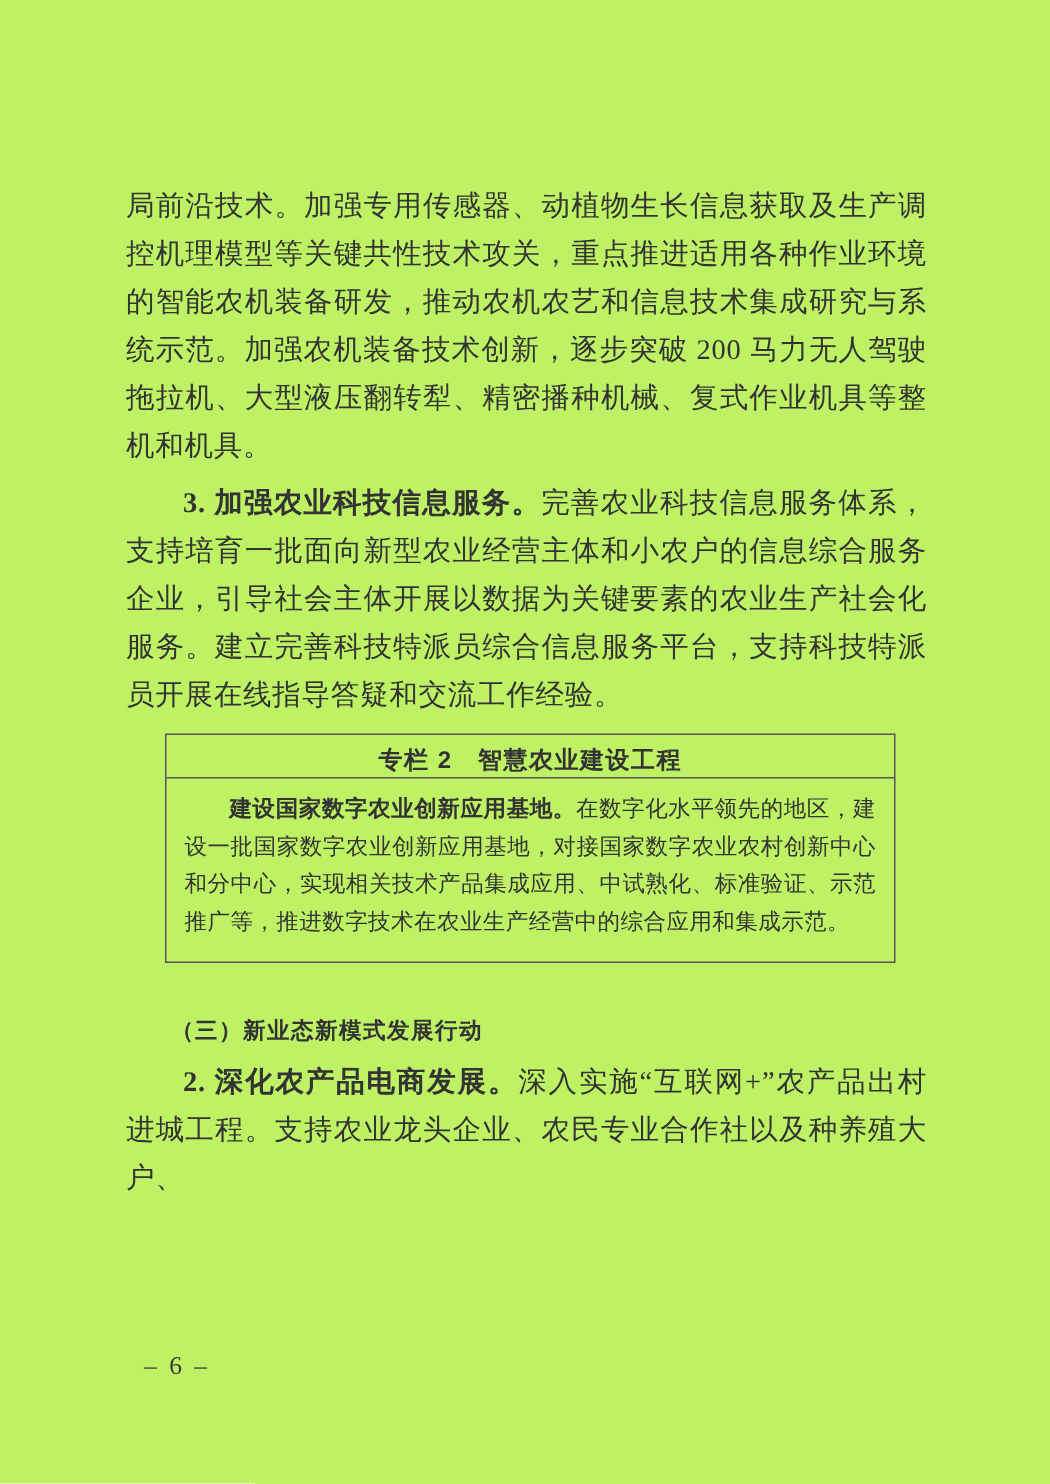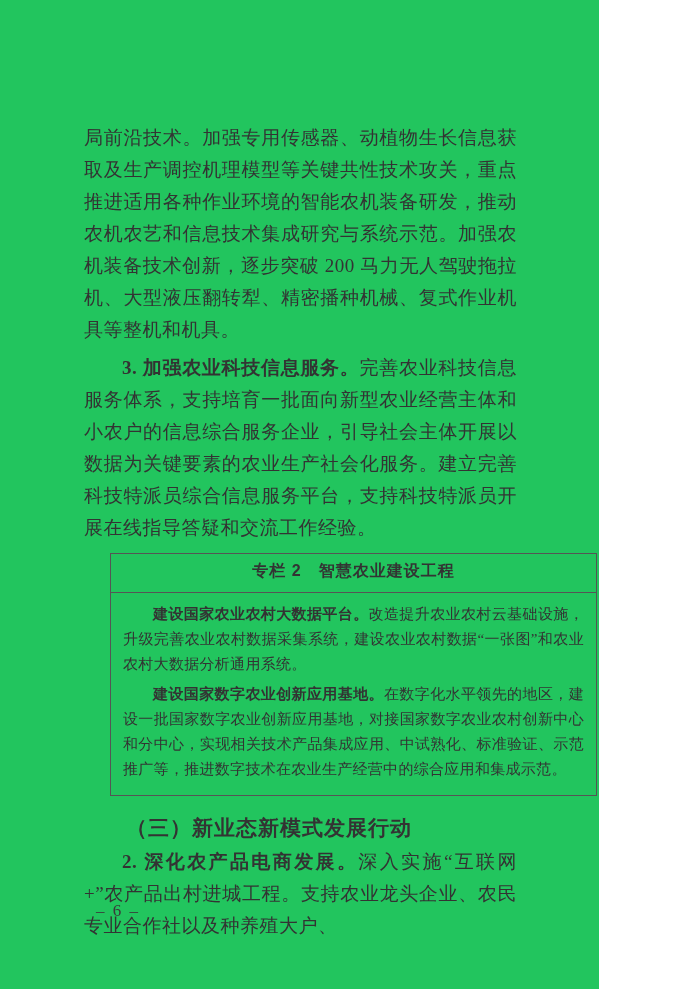--- a/index.html
+++ b/index.html
@@ -2,23 +2,23 @@
 <html><head>
 <meta charset="utf-8">
 <style>
   html, body {
     margin: 0;
     padding: 0;
     background: #ffffff;
   }
   .page {
     position: relative;
-    width: 599px;
+    width: 700px;
     height: 989px;
-    background: #22c55e;
+    background: #bef264;
     overflow: hidden;
     font-family: "Liberation Serif", "DejaVu Serif", serif;
     color: #333333;
     box-sizing: border-box;
     padding: 122px 82px 0 84px;
   }
   .body-para {
     margin: 0;
     font-size: 19px;
     line-height: 32px;
@@ -34,40 +34,40 @@
     margin: 9px 0 0 26px;
     width: 487px;
     border: 1px solid #555555;
   }
   .box-title {
     font-family: "Liberation Sans", "DejaVu Sans", sans-serif;
     font-weight: bold;
     font-size: 16px;
     text-align: center;
     color: #333333;
-    padding: 7px 0 10px 0;
+    padding: 7px 0 0 0;
     border-bottom: 1px solid #555555;
     letter-spacing: 1px;
   }
   .box-body {
     padding: 4px 12px 8px 12px;
   }
   .box-para {
     margin: 5px 0;
     font-size: 15px;
     line-height: 25px;
     text-align: justify;
     text-justify: inter-ideograph;
     text-indent: 2em;
     letter-spacing: 0.3px;
   }
   .box-para b { font-weight: bold; }
   .section-heading {
-    margin: 16px 0 0 0;
-    font-size: 21px;
+    margin: 30px 0 0 0;
+    font-size: 15px;
     line-height: 32px;
     font-weight: bold;
     text-indent: 2em;
     letter-spacing: 1px;
   }
   .para-8 { margin-top: 2px; }
   .page-number {
     position: absolute;
     left: 96px;
     top: 901px;
@@ -81,21 +81,20 @@
 
 <div class="page">
 
   <p class="body-para">局前沿技术。加强专用传感器、动植物生长信息获取及生产调控机理模型等关键共性技术攻关，重点推进适用各种作业环境的智能农机装备研发，推动农机农艺和信息技术集成研究与系统示范。加强农机装备技术创新，逐步突破 200 马力无人驾驶拖拉机、大型液压翻转犁、精密播种机械、复式作业机具等整机和机具。</p>
 
   <p class="body-para indent para-7"><b>3. 加强农业科技信息服务。</b><span>完善农业科技信息服务体系，支持培育一批面向新型农业经营主体和小农户的信息综合服务企业，引导社会主体开展以数据为关键要素的农业生产社会化服务。建立完善科技特派员综合信息服务平台，支持科技特派员开展在线指导答疑和交流工作经验。</span></p>
 
   <div class="callout-box">
     <div class="box-title">专栏 2　智慧农业建设工程</div>
     <div class="box-body">
-      <p class="box-para"><b>建设国家农业农村大数据平台。</b><span>改造提升农业农村云基础设施，升级完善农业农村数据采集系统，建设农业农村数据“一张图”和农业农村大数据分析通用系统。</span></p>
       <p class="box-para"><b>建设国家数字农业创新应用基地。</b><span>在数字化水平领先的地区，建设一批国家数字农业创新应用基地，对接国家数字农业农村创新中心和分中心，实现相关技术产品集成应用、中试熟化、标准验证、示范推广等，推进数字技术在农业生产经营中的综合应用和集成示范。</span></p>
     </div>
   </div>
 
   <p class="section-heading">（三）新业态新模式发展行动</p>
 
   <p class="body-para indent para-8"><b>2. 深化农产品电商发展。</b><span>深入实施“互联网+”农产品出村进城工程。支持农业龙头企业、农民专业合作社以及种养殖大户、</span></p>
 
   <div class="page-number">– 6 –</div>
 

